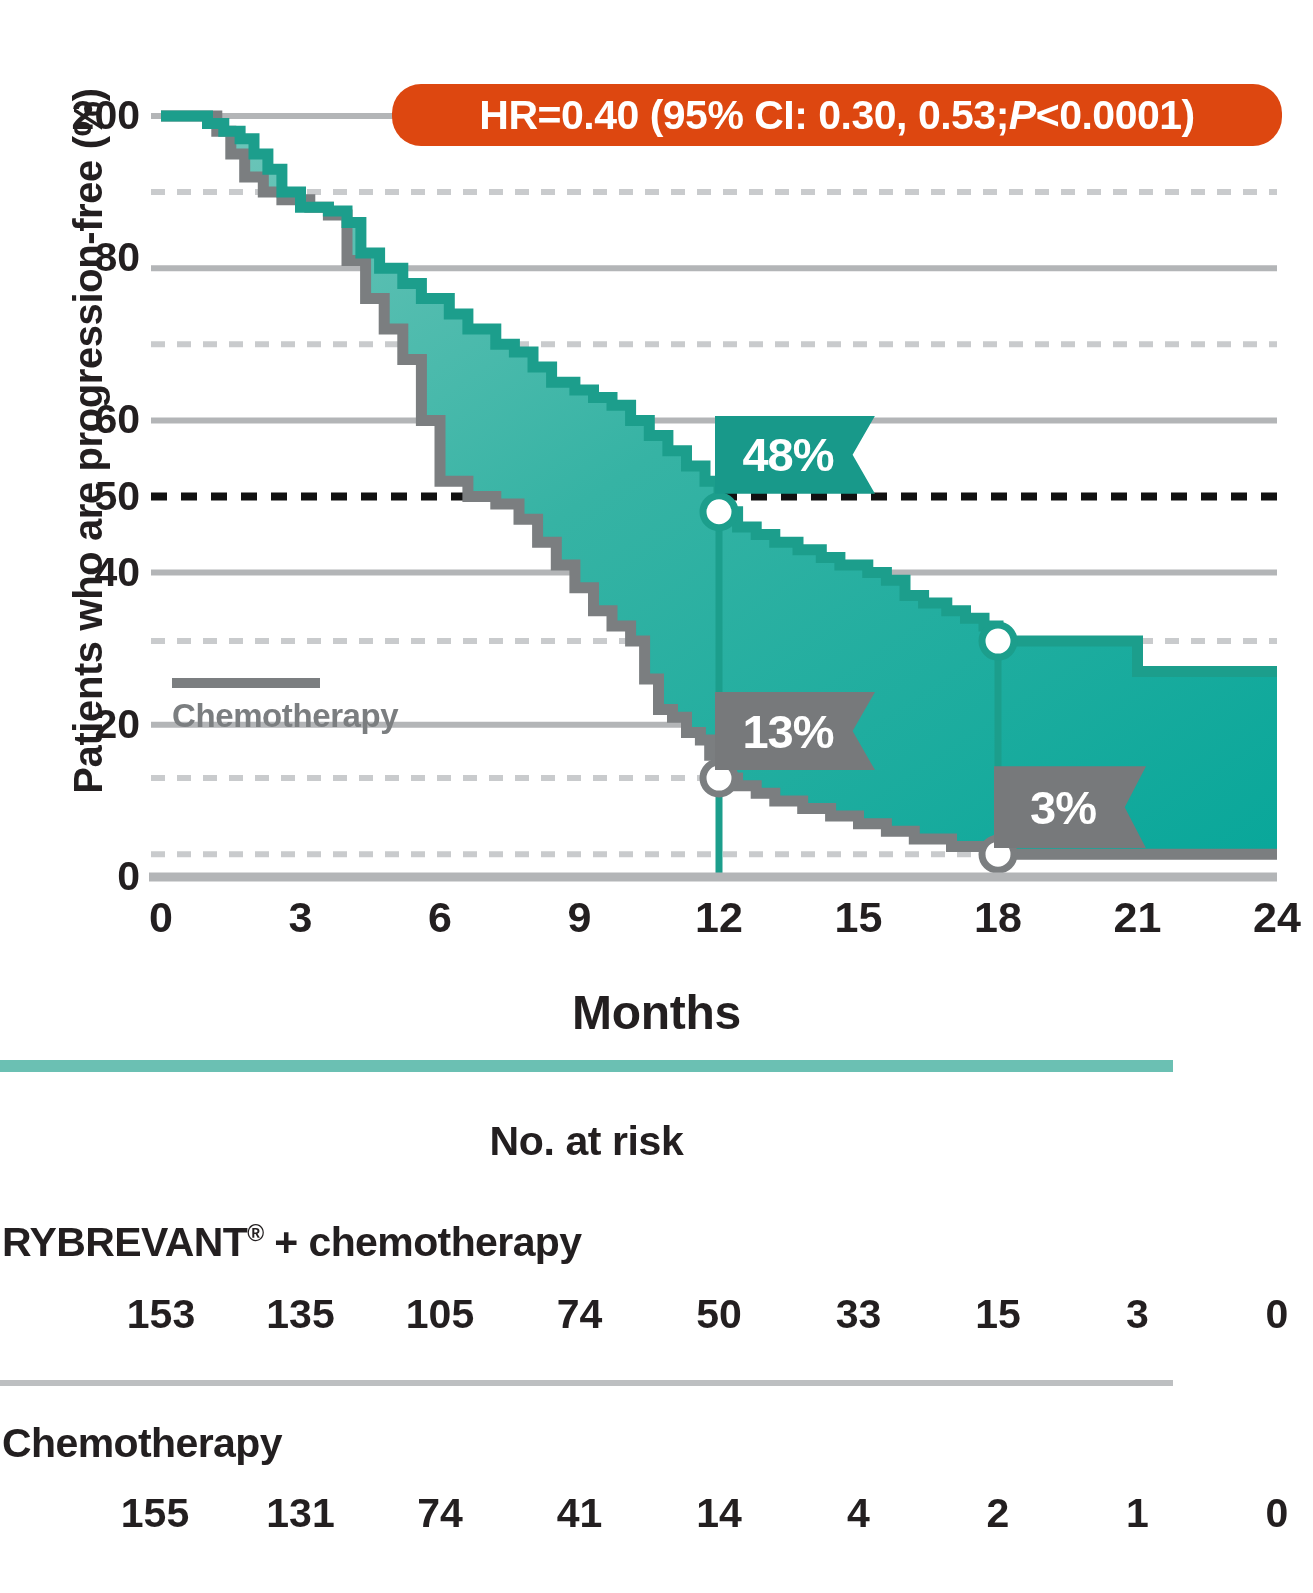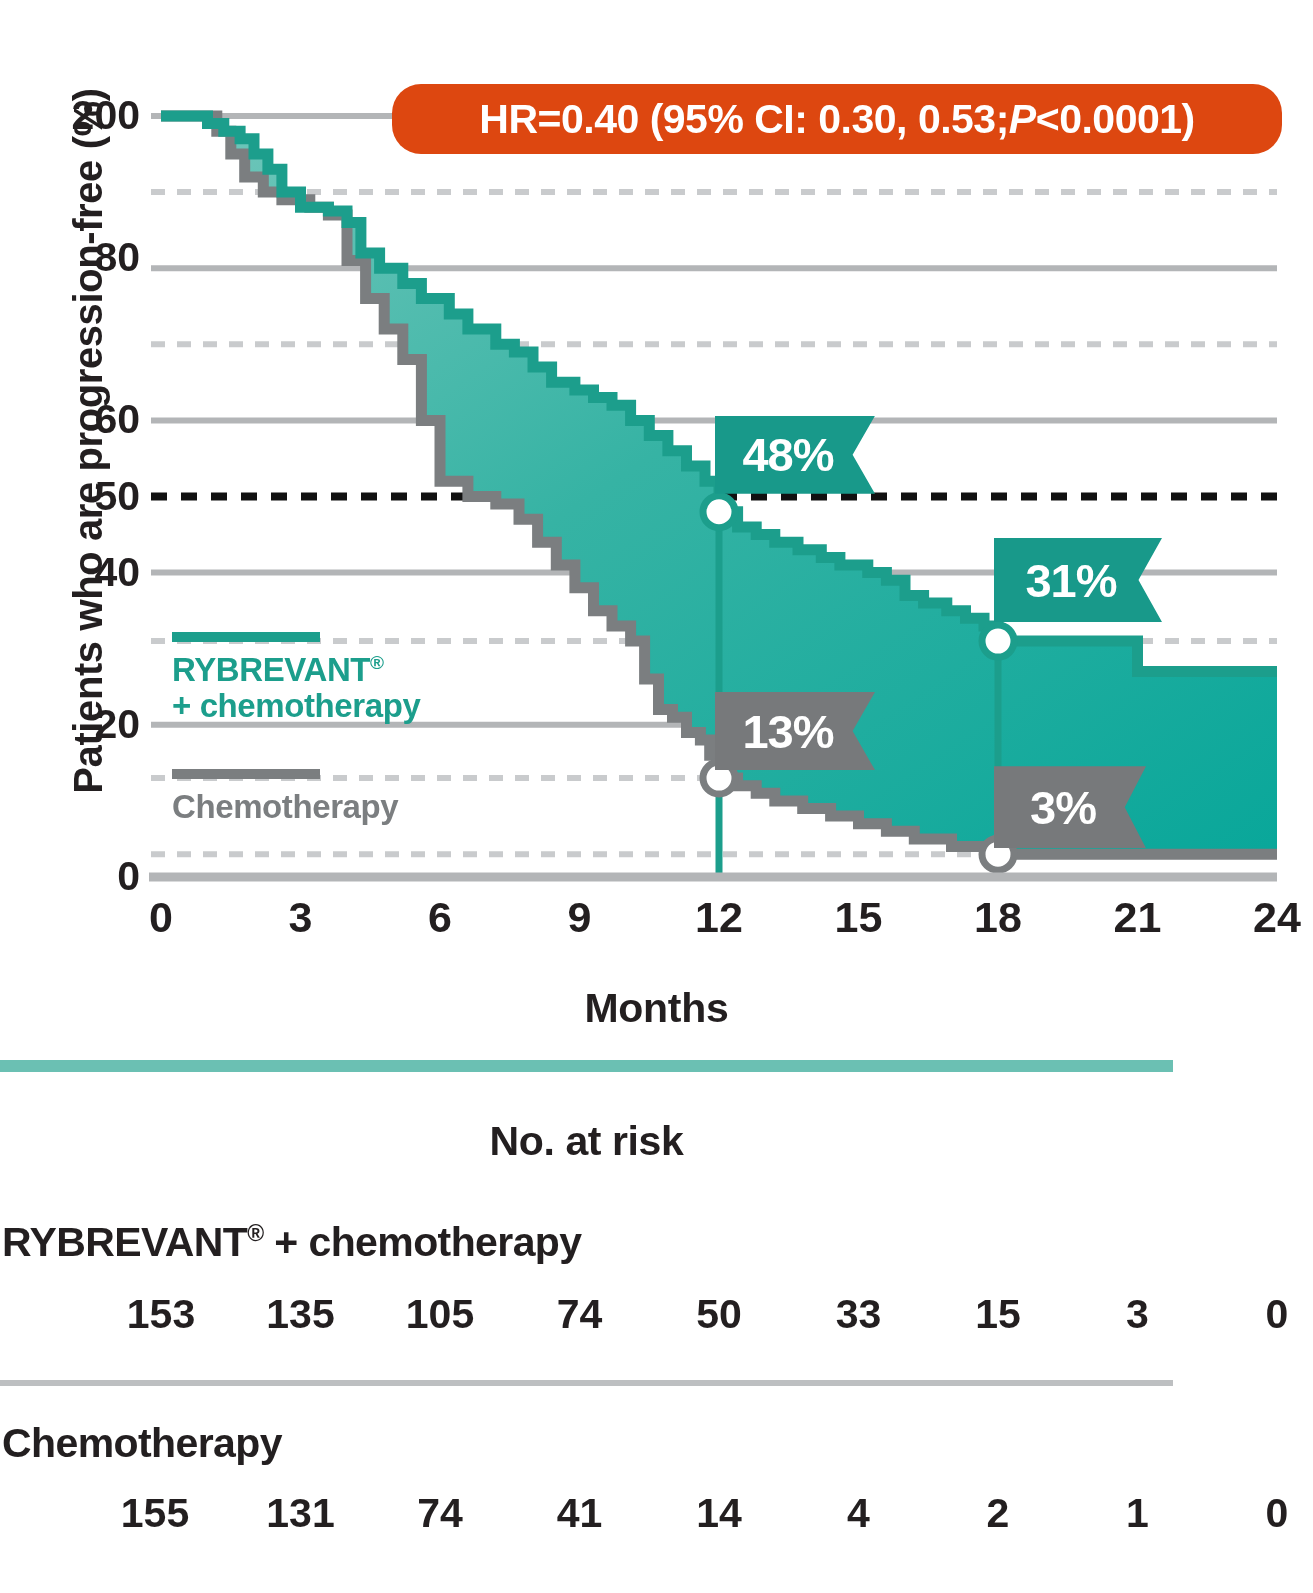--- a/index.html
+++ b/index.html
@@ -16,26 +16,26 @@
     font-size:40px;font-weight:bold;color:#231f20;text-align:center;
     letter-spacing:-0.4px;white-space:nowrap;line-height:46px;
   }
   .ytick{position:absolute;right:0;font-size:41px;font-weight:bold;color:#231f20;text-align:right;line-height:1;}
   #ytick-wrap{position:absolute;left:58px;top:0;width:82px;height:900px;}
   #xtick-wrap{position:absolute;left:0;top:896px;width:1313px;height:60px;}
   .xtick{position:absolute;font-size:43px;font-weight:bold;color:#231f20;text-align:center;width:80px;line-height:1;}
 
   .xaxis-title{
     position:absolute;left:0;top:985px;width:1313px;text-align:center;
-    font-size:41px;font-weight:bold;color:#231f20;letter-spacing:-0.3px;
+    font-size:48px;font-weight:bold;color:#231f20;letter-spacing:-0.3px;
   }
 
   
   #hr-banner{
-    position:absolute;left:392px;top:84px;width:890px;height:70px;
+    position:absolute;left:392px;top:84px;width:890px;height:62px;
     background:#DD4710;color:#fff;font-size:41px;font-weight:bold;
     display:flex;align-items:center;justify-content:center;letter-spacing:-0.5px;
     white-space:nowrap;
     border-radius:29px;
   }
   #hr-banner i{font-style:italic;}
 
   
   #legend{position:absolute;left:172px;top:632px;width:330px;}
   .leg-swatch{width:148px;height:10px;display:block;}
@@ -143,40 +143,29 @@
 
     <div class="xaxis-title">Months</div>
 
     <div id="hr-banner">
       <span>HR=0.40 (95% CI: 0.30, 0.53; </span>
         <i>P</i>
         <span>&lt;0.0001)</span>
     </div>
 
     <div id="legend">
-      <div class="leg-rybrevant">
-        <span class="leg-swatch"></span>
-        <div class="leg-text">
-          <span>RYBREVANT</span><sup>®</sup><br>
-          <span>+ chemotherapy</span>
-        </div>
-      </div>
       <div class="leg-chemo">
         <span class="leg-swatch"></span>
         <div class="leg-text">Chemotherapy</div>
       </div>
     </div>
 
     <div class="flag flag-teal" id="flag-0" style="left: 715px; top: 415.72px; width: 160px; height: 78px;">
       <span class="flagbg"></span>
       <span>48%</span>
-    </div>
-    <div class="flag flag-teal" id="flag-1" style="left: 994px; top: 538.09px; width: 168px; height: 84px;">
-      <span class="flagbg"></span>
-      <span>31%</span>
     </div>
     <div class="flag flag-gray" id="flag-2" style="left: 715px; top: 692.07px; width: 160px; height: 78px;">
       <span class="flagbg"></span>
       <span>13%</span>
     </div>
     <div class="flag flag-gray" id="flag-3" style="left: 994px; top: 766.17px; width: 152px; height: 82px;">
       <span class="flagbg"></span>
       <span>3%</span>
     </div>
   </div>

